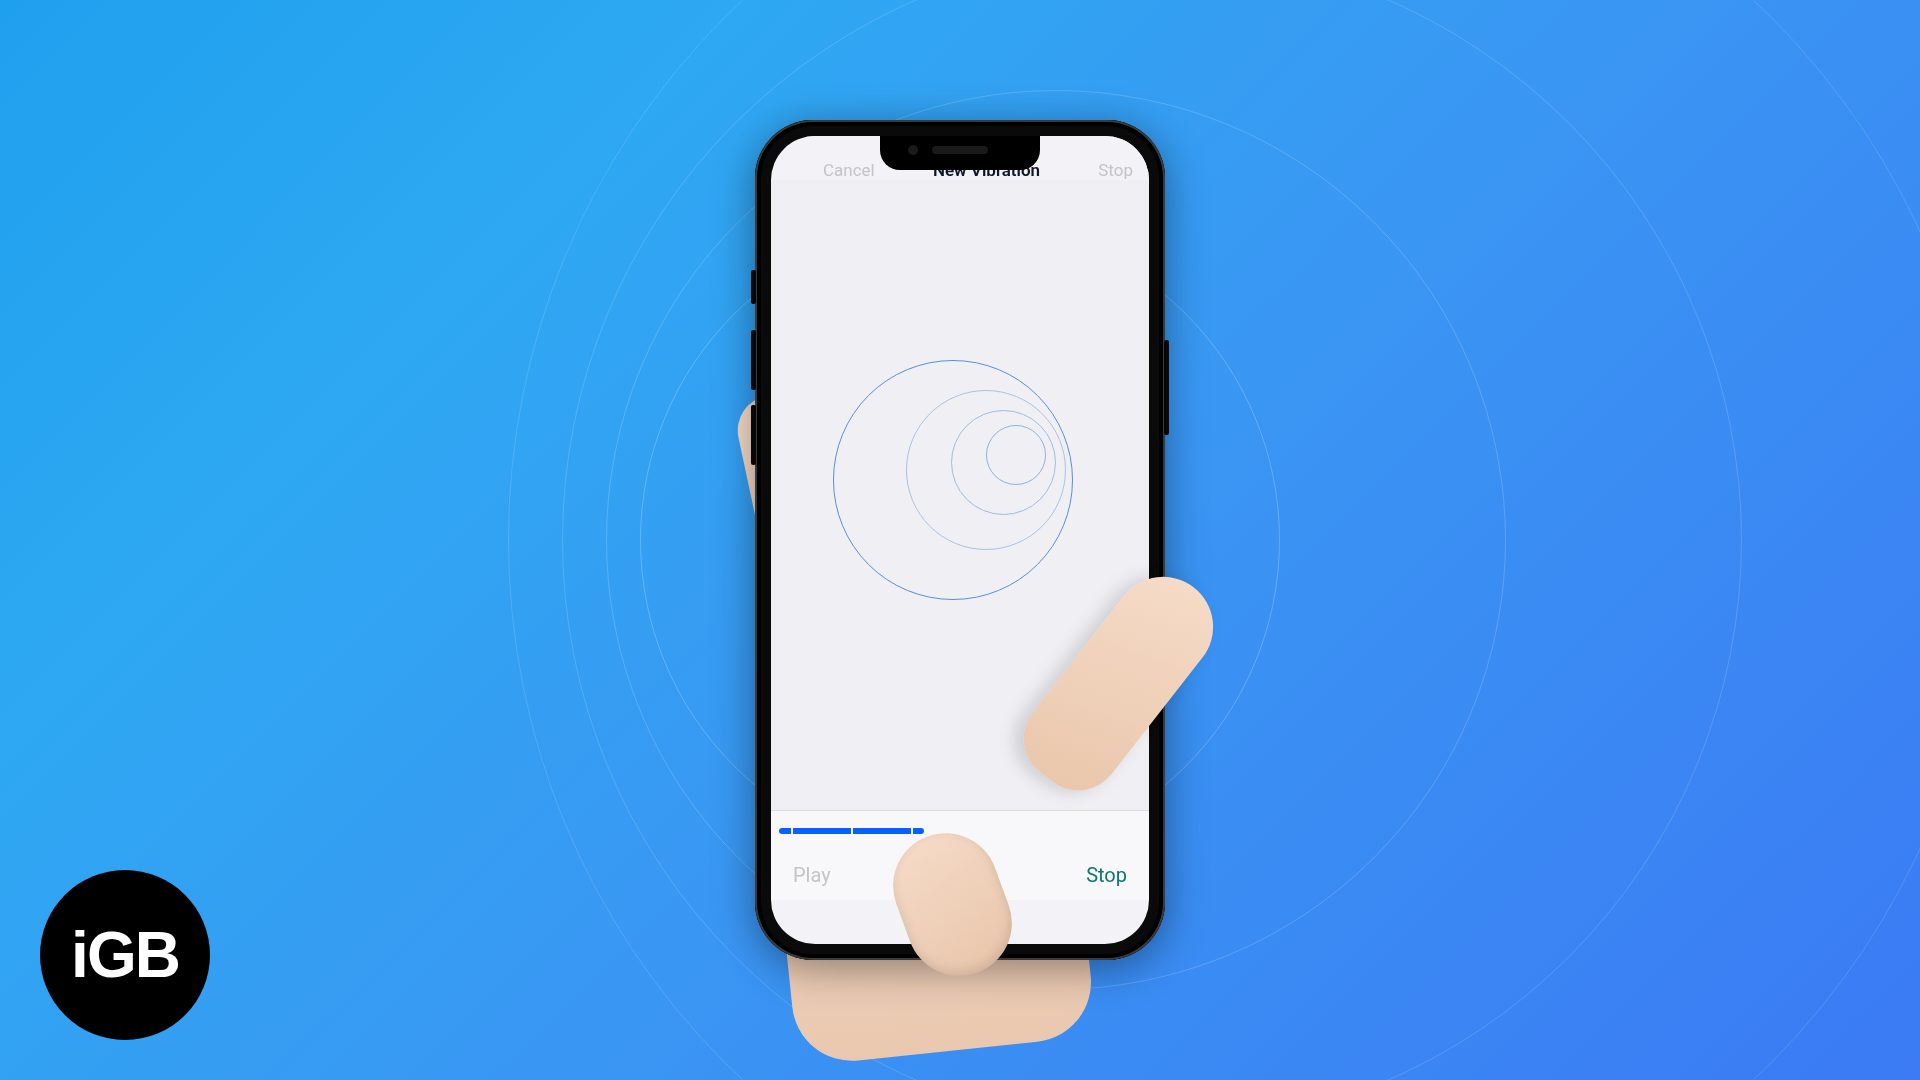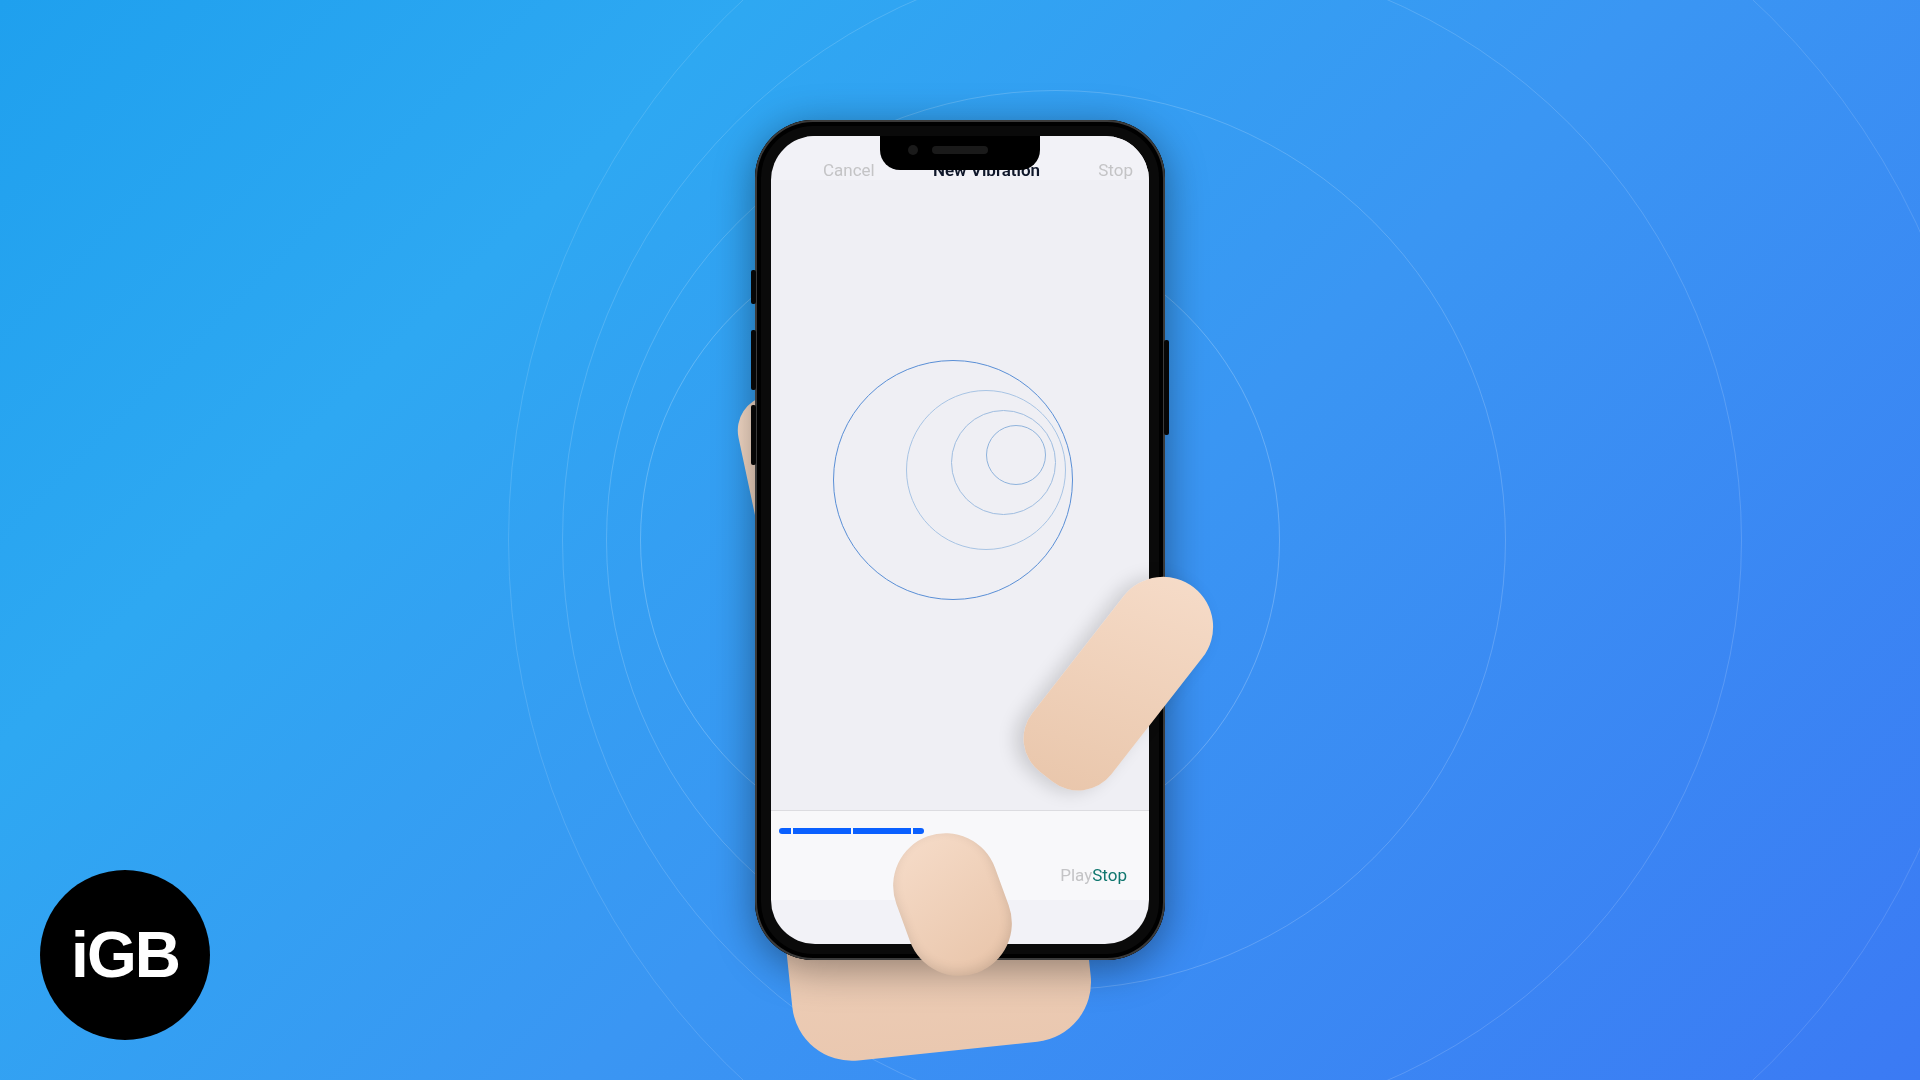--- a/index.html
+++ b/index.html
@@ -160,23 +160,23 @@
   .progress-fill {
     position:absolute; left:0; top:0; height:6px; width:40%;
     background: repeating-linear-gradient(90deg,#0a60ff 0 6px, #0a60ff 6px 12px, transparent 12px 14px, #0a60ff 14px 60px);
     border-radius:3px;
   }
 
   
   .toolbar {
     height: 50px;
     background: #f8f8fa;
-    display:flex; align-items:center; justify-content:flex-end;
+    display:flex; align-items:center; justify-content:space-between;
     padding: 0 22px;
-    font-size:17px;
+    font-size:20px;
   }
   .tool-play { color:#c4c4c6; }
   .tool-stop { color:#0f766e; }
 
   
   .hand {
     position:absolute;
     left:50%;
     top:52%;
     transform: translate(-50%,-50%);

